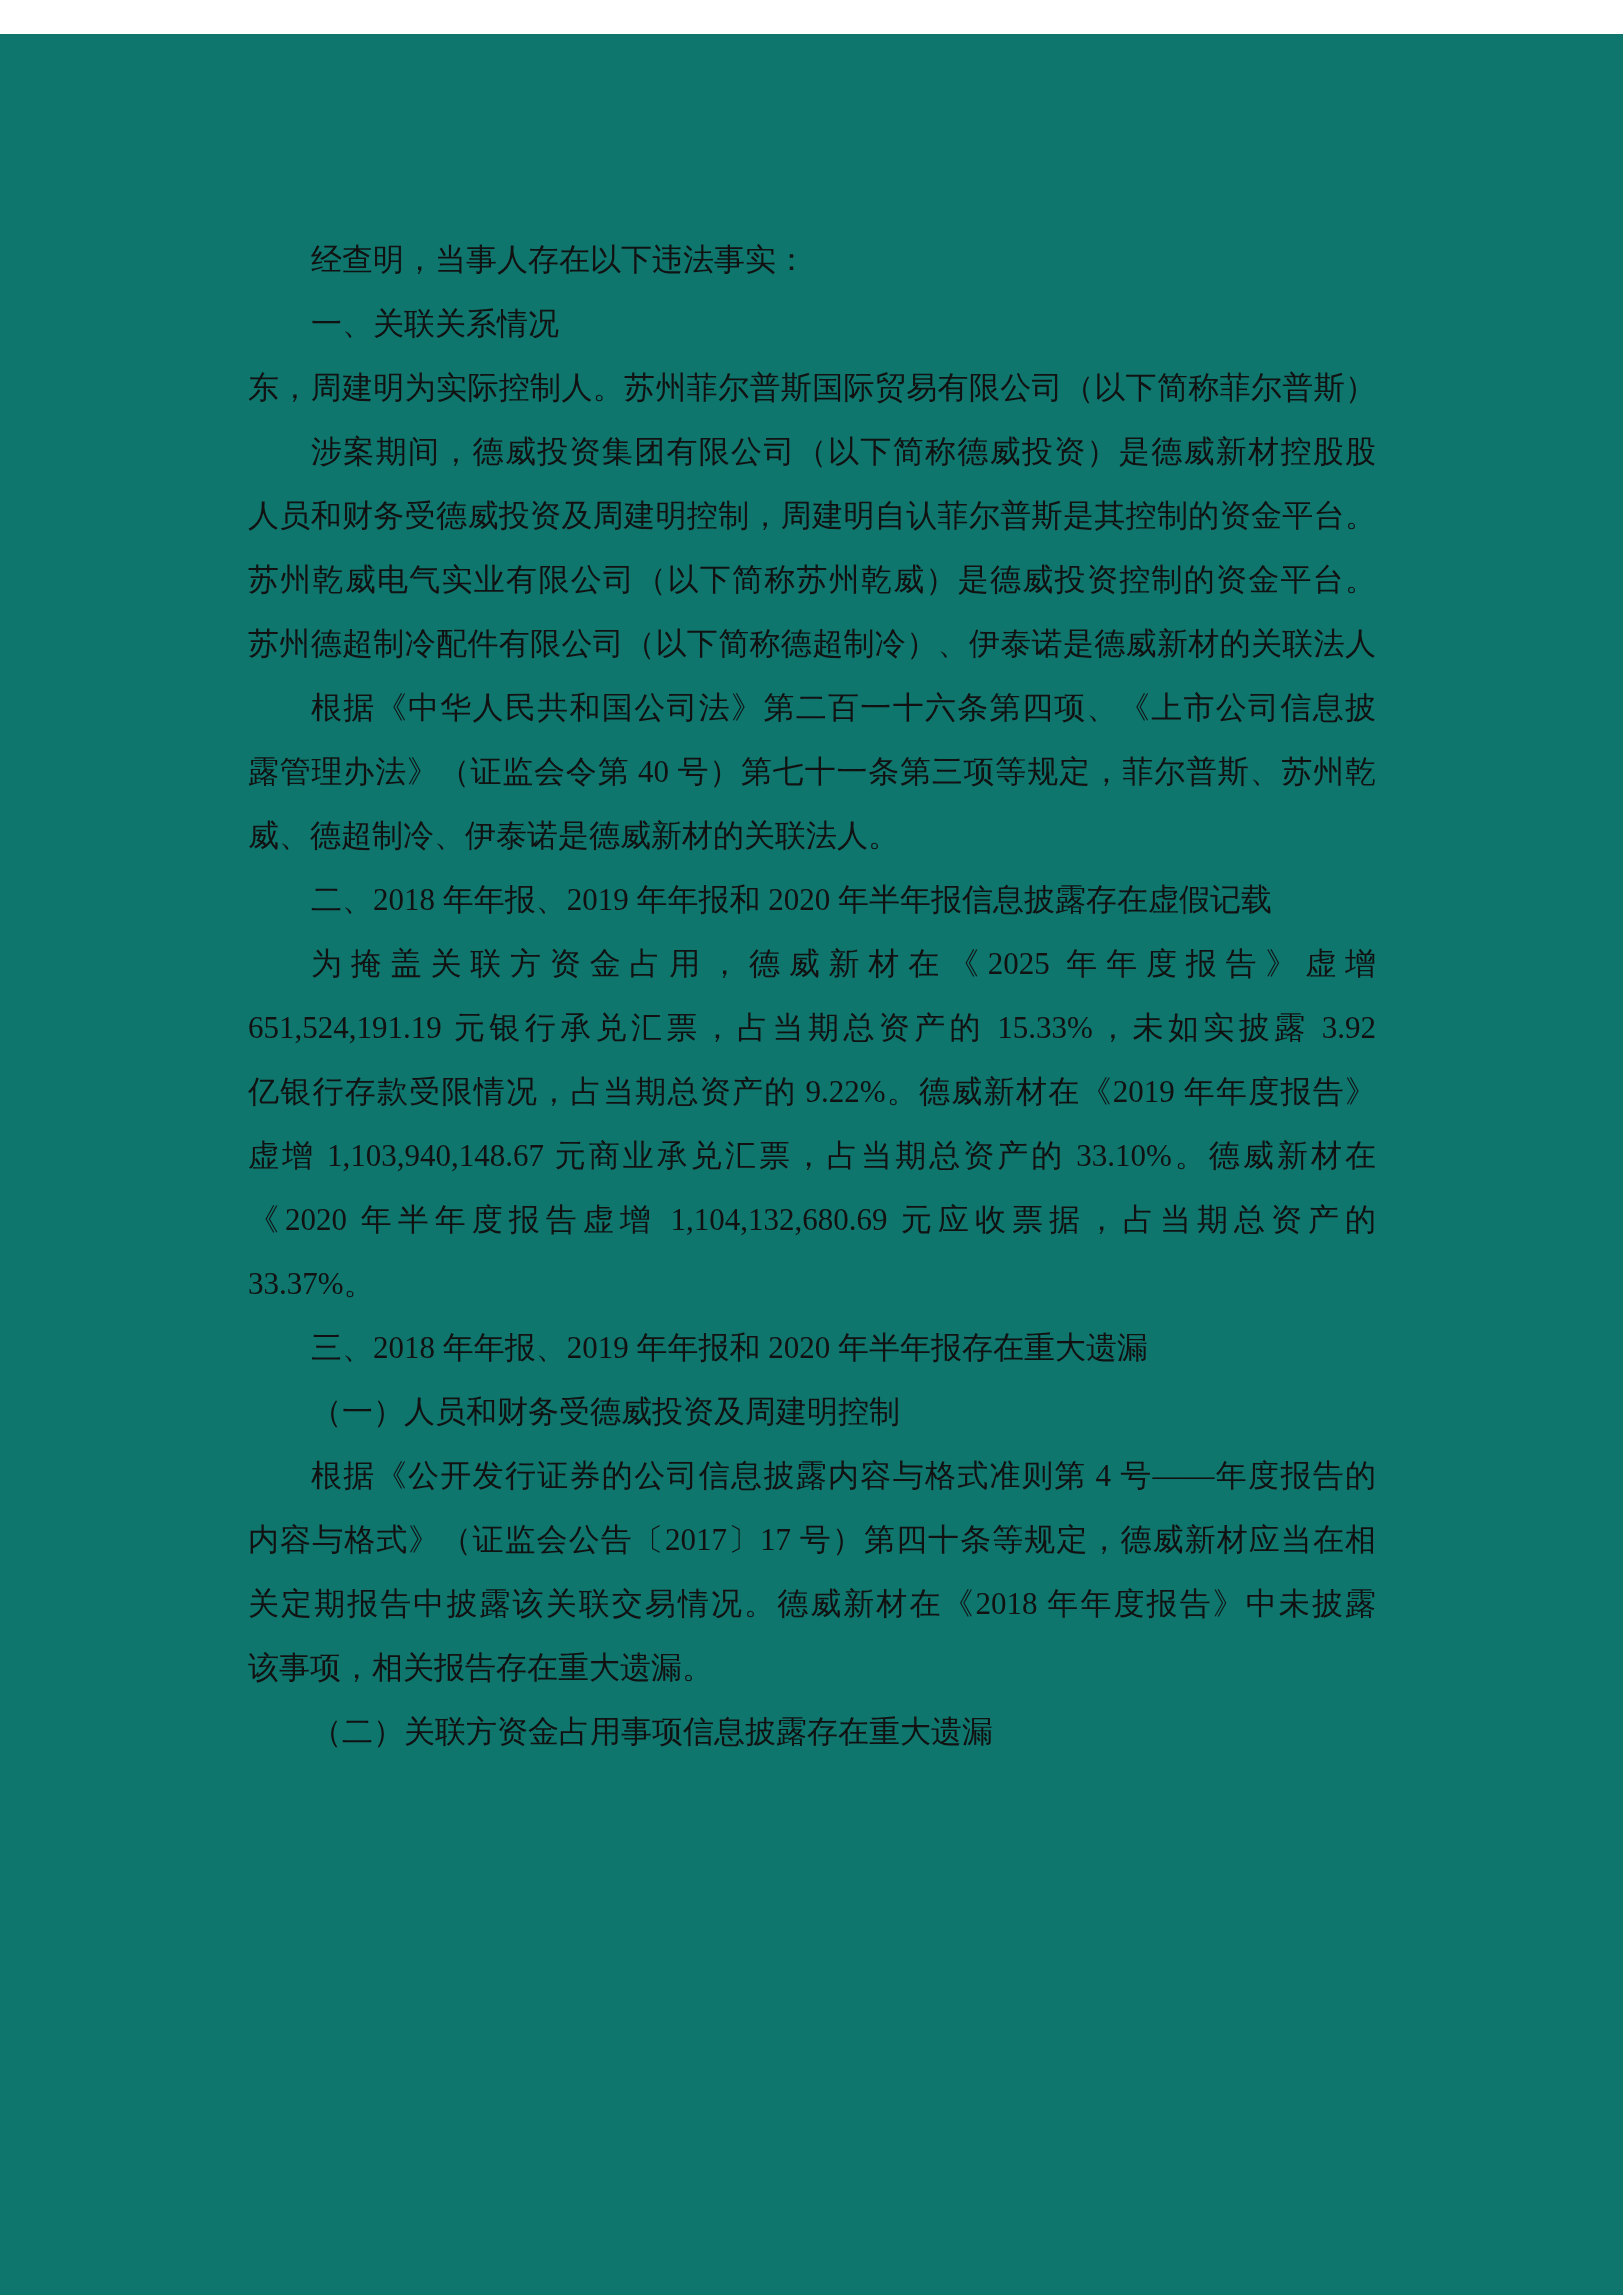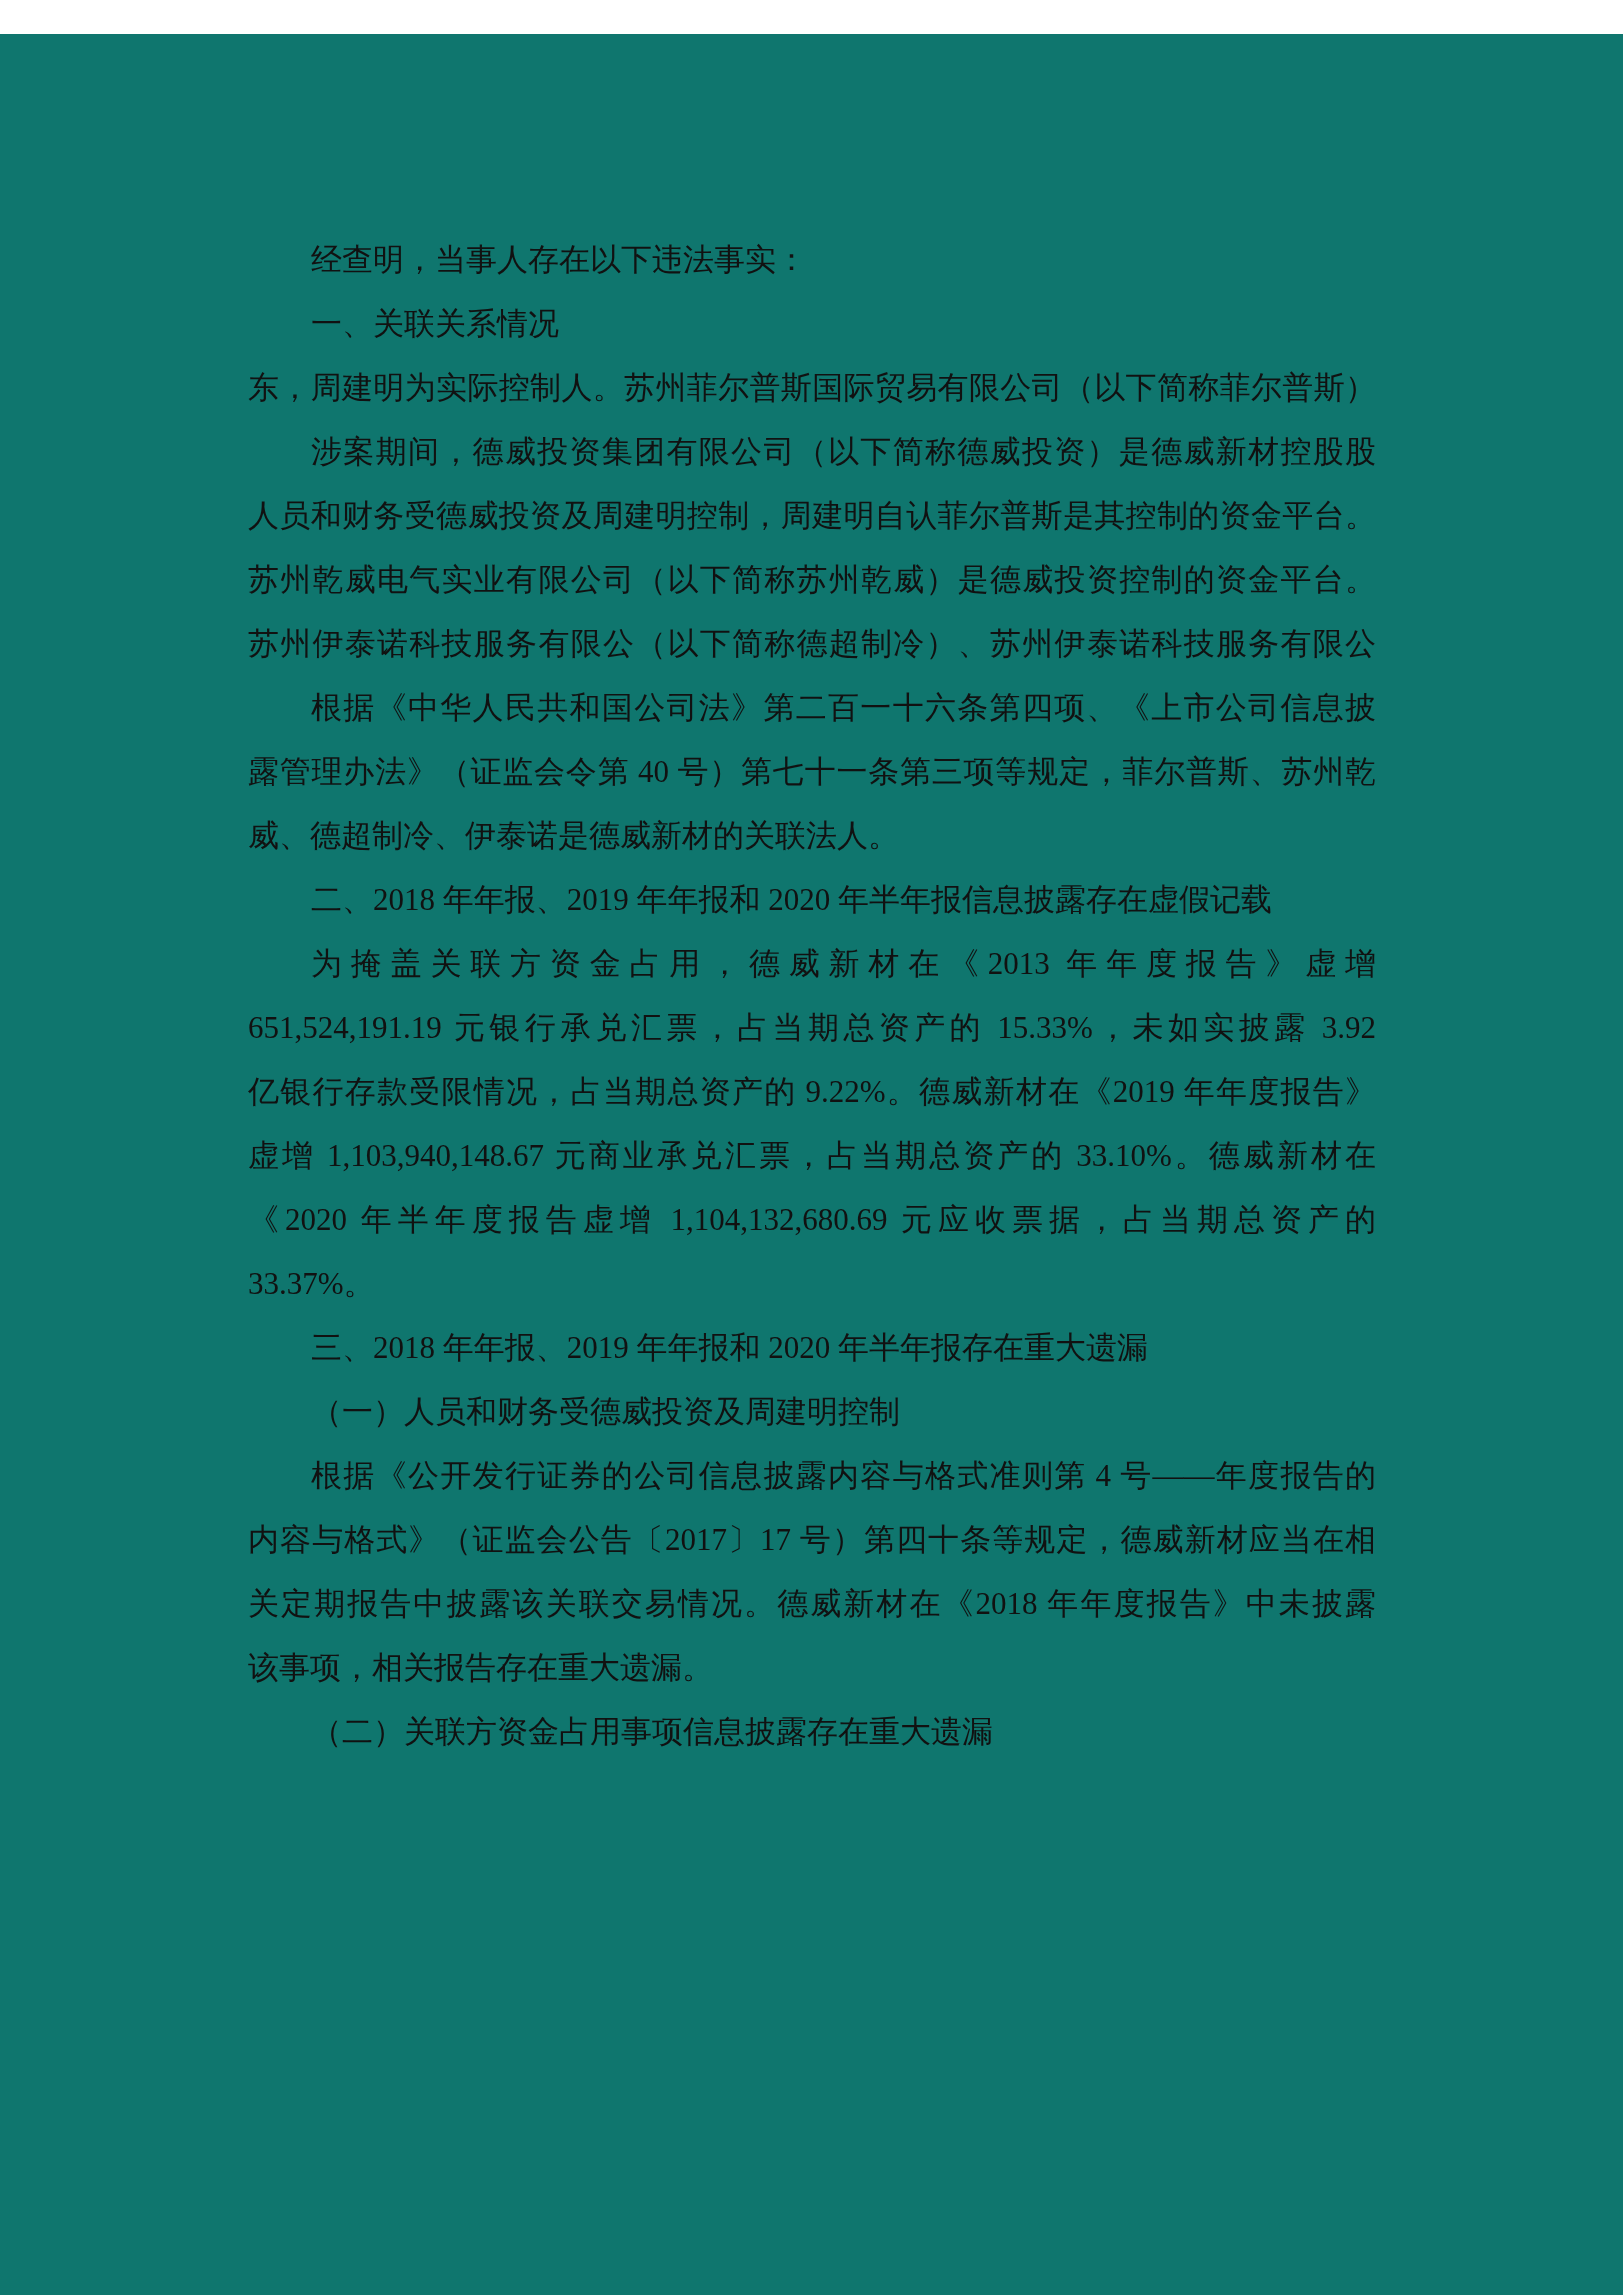--- a/index.html
+++ b/index.html
@@ -59,35 +59,35 @@
 
     <div class="para">
       <div class="line indent">一、关联关系情况</div>
     </div>
 
     <div class="para">
       <div class="line just">东，周建明为实际控制人。苏州菲尔普斯国际贸易有限公司（以下简称菲尔普斯）</div>
       <div class="line indent just">涉案期间，德威投资集团有限公司（以下简称德威投资）是德威新材控股股</div>
       <div class="line just">人员和财务受德威投资及周建明控制，周建明自认菲尔普斯是其控制的资金平台。</div>
       <div class="line just">苏州乾威电气实业有限公司（以下简称苏州乾威）是德威投资控制的资金平台。</div>
-      <div class="line just">苏州伊泰诺科技服务有限公（以下简称德超制冷）、苏州伊泰诺科技服务有限公</div>
+      <div class="line just">苏州德超制冷配件有限公司（以下简称德超制冷）、伊泰诺是德威新材的关联法人</div>
     </div>
 
     <div class="para">
       <div class="line indent just">根据《中华人民共和国公司法》第二百一十六条第四项、《上市公司信息披</div>
       <div class="line just">露管理办法》（证监会令第 40 号）第七十一条第三项等规定，菲尔普斯、苏州乾</div>
       <div class="line">威、德超制冷、伊泰诺是德威新材的关联法人。</div>
     </div>
 
     <div class="para">
       <div class="line indent">二、2018 年年报、2019 年年报和 2020 年半年报信息披露存在虚假记载</div>
     </div>
 
     <div class="para">
-      <div class="line indent just">为掩盖关联方资金占用，德威新材在《2013 年年度报告》虚增</div>
+      <div class="line indent just">为掩盖关联方资金占用，德威新材在《2025 年年度报告》虚增</div>
       <div class="line just">651,524,191.19 元银行承兑汇票，占当期总资产的 15.33%，未如实披露 3.92</div>
       <div class="line just">亿银行存款受限情况，占当期总资产的 9.22%。德威新材在《2019 年年度报告》</div>
       <div class="line just">虚增 1,103,940,148.67 元商业承兑汇票，占当期总资产的 33.10%。德威新材在</div>
       <div class="line just">《2020 年半年度报告虚增 1,104,132,680.69 元应收票据，占当期总资产的</div>
       <div class="line">33.37%。</div>
     </div>
 
     <div class="para">
       <div class="line indent">三、2018 年年报、2019 年年报和 2020 年半年报存在重大遗漏</div>
     </div>

